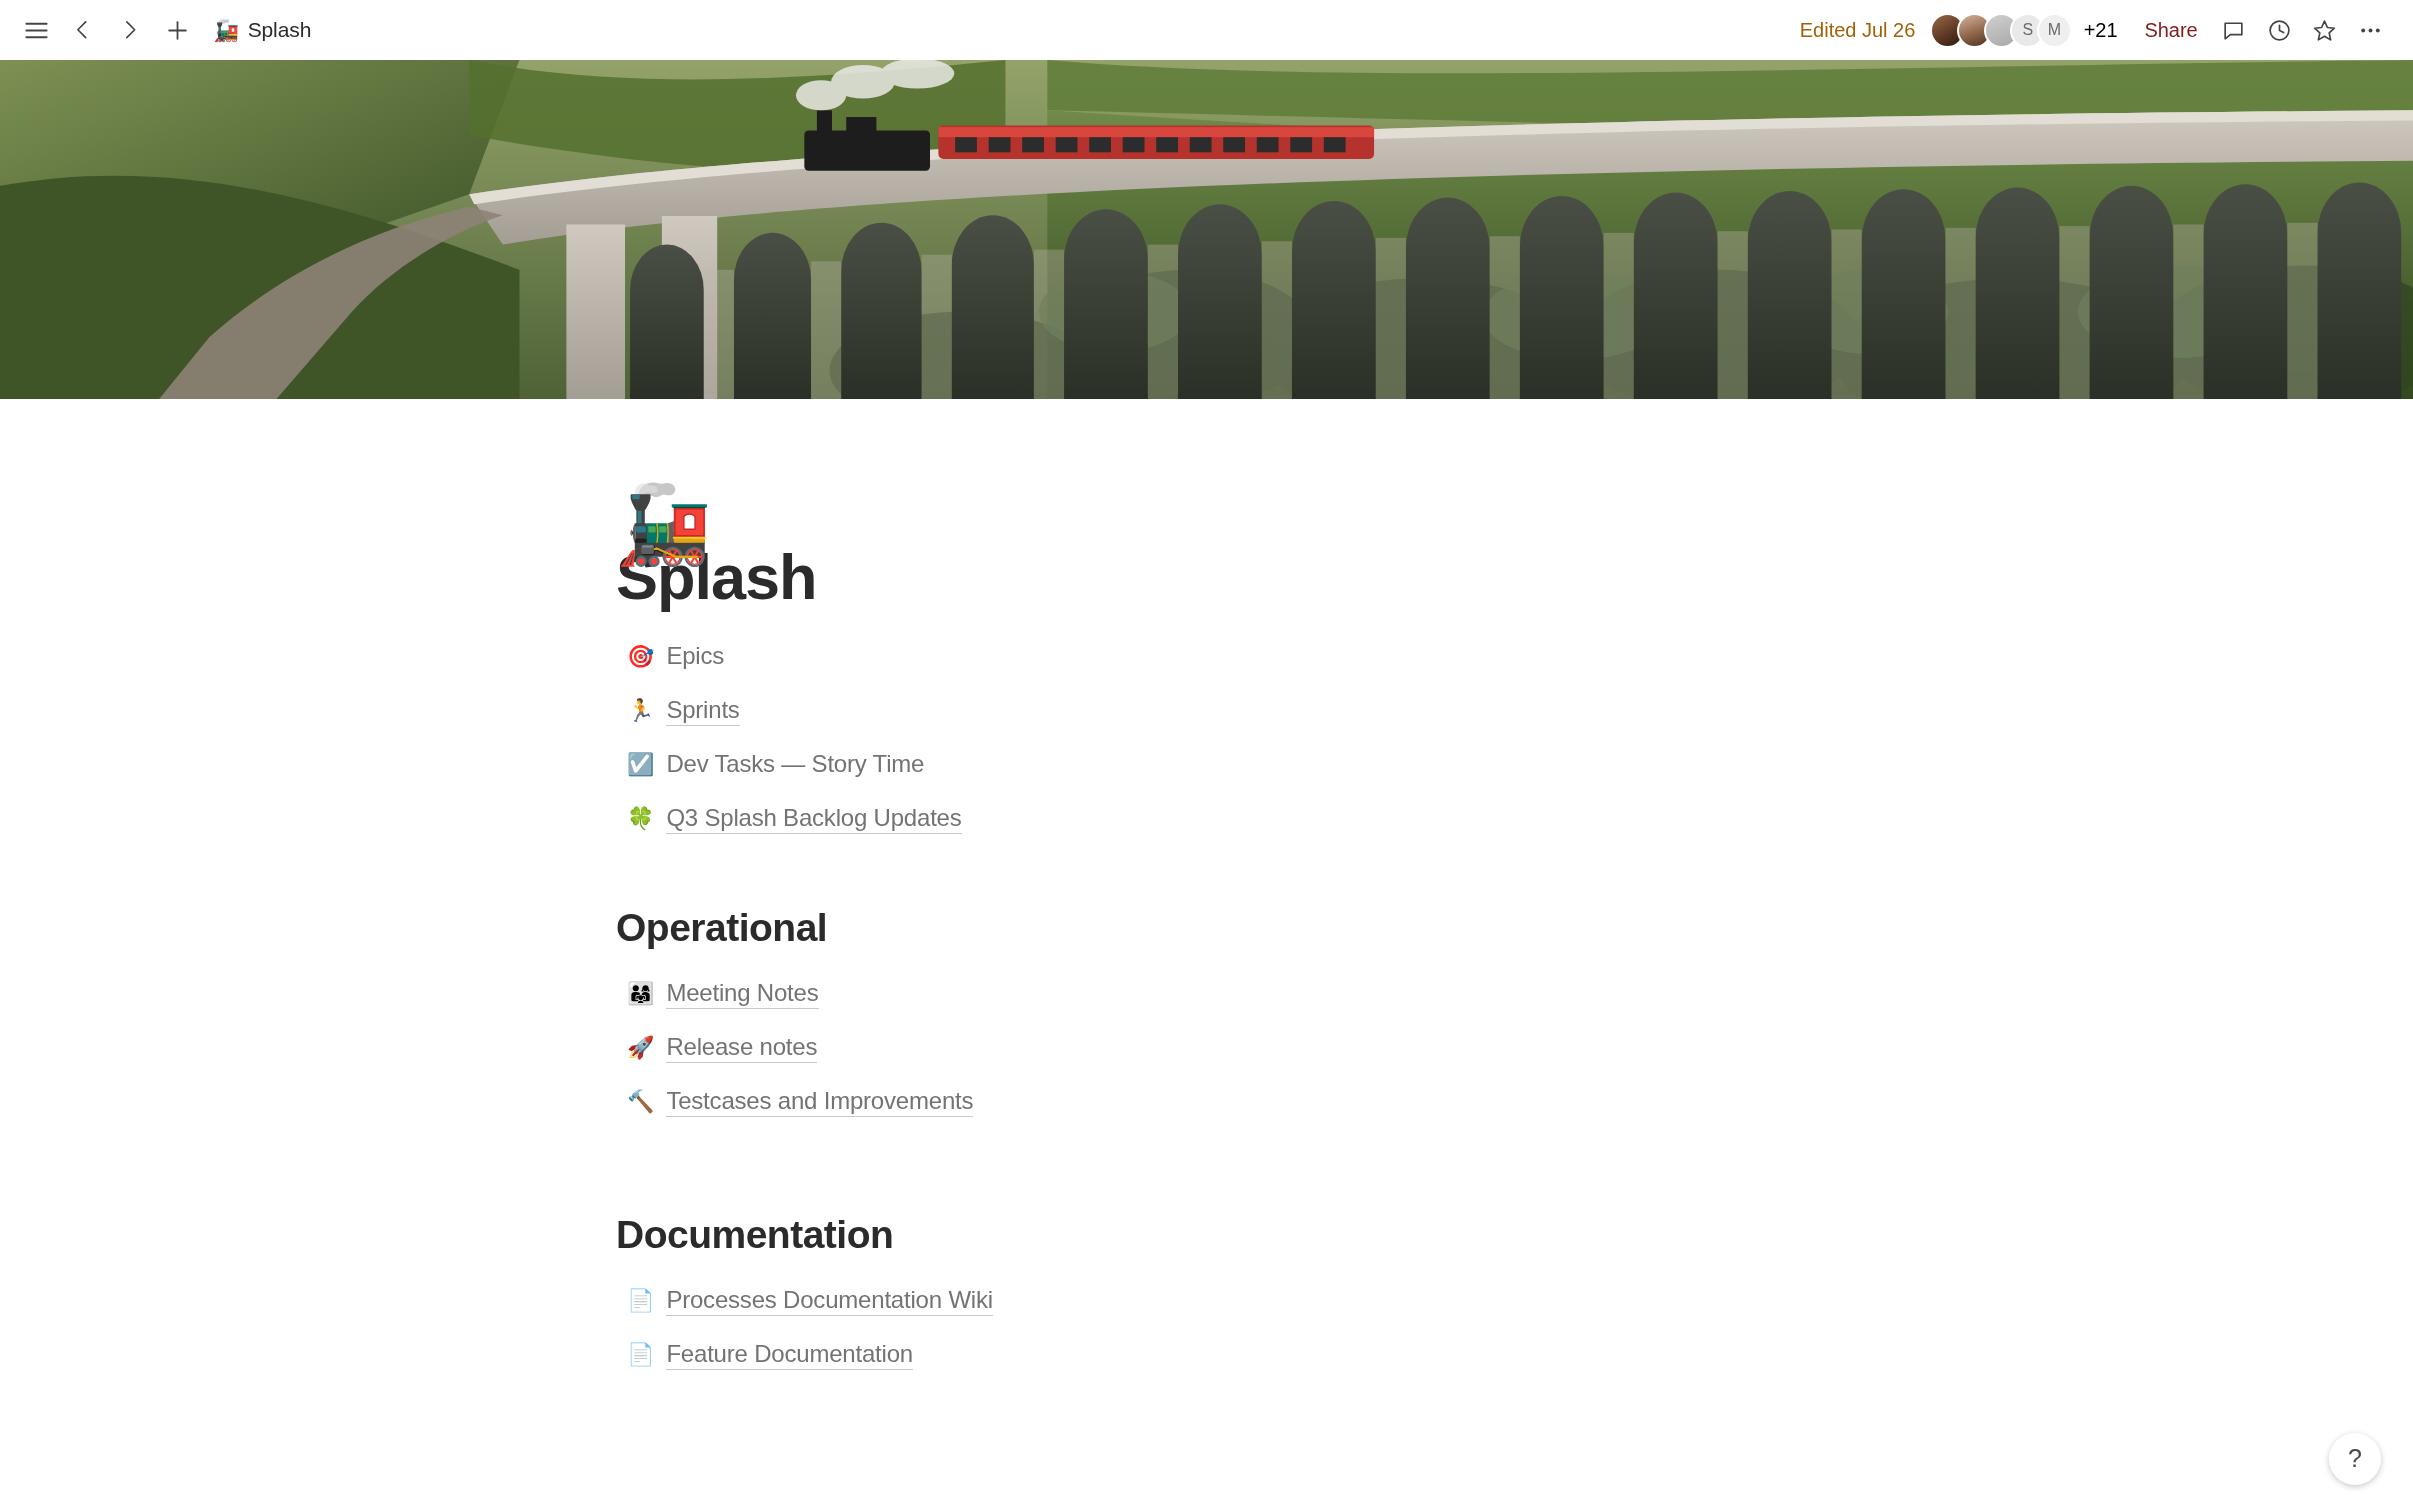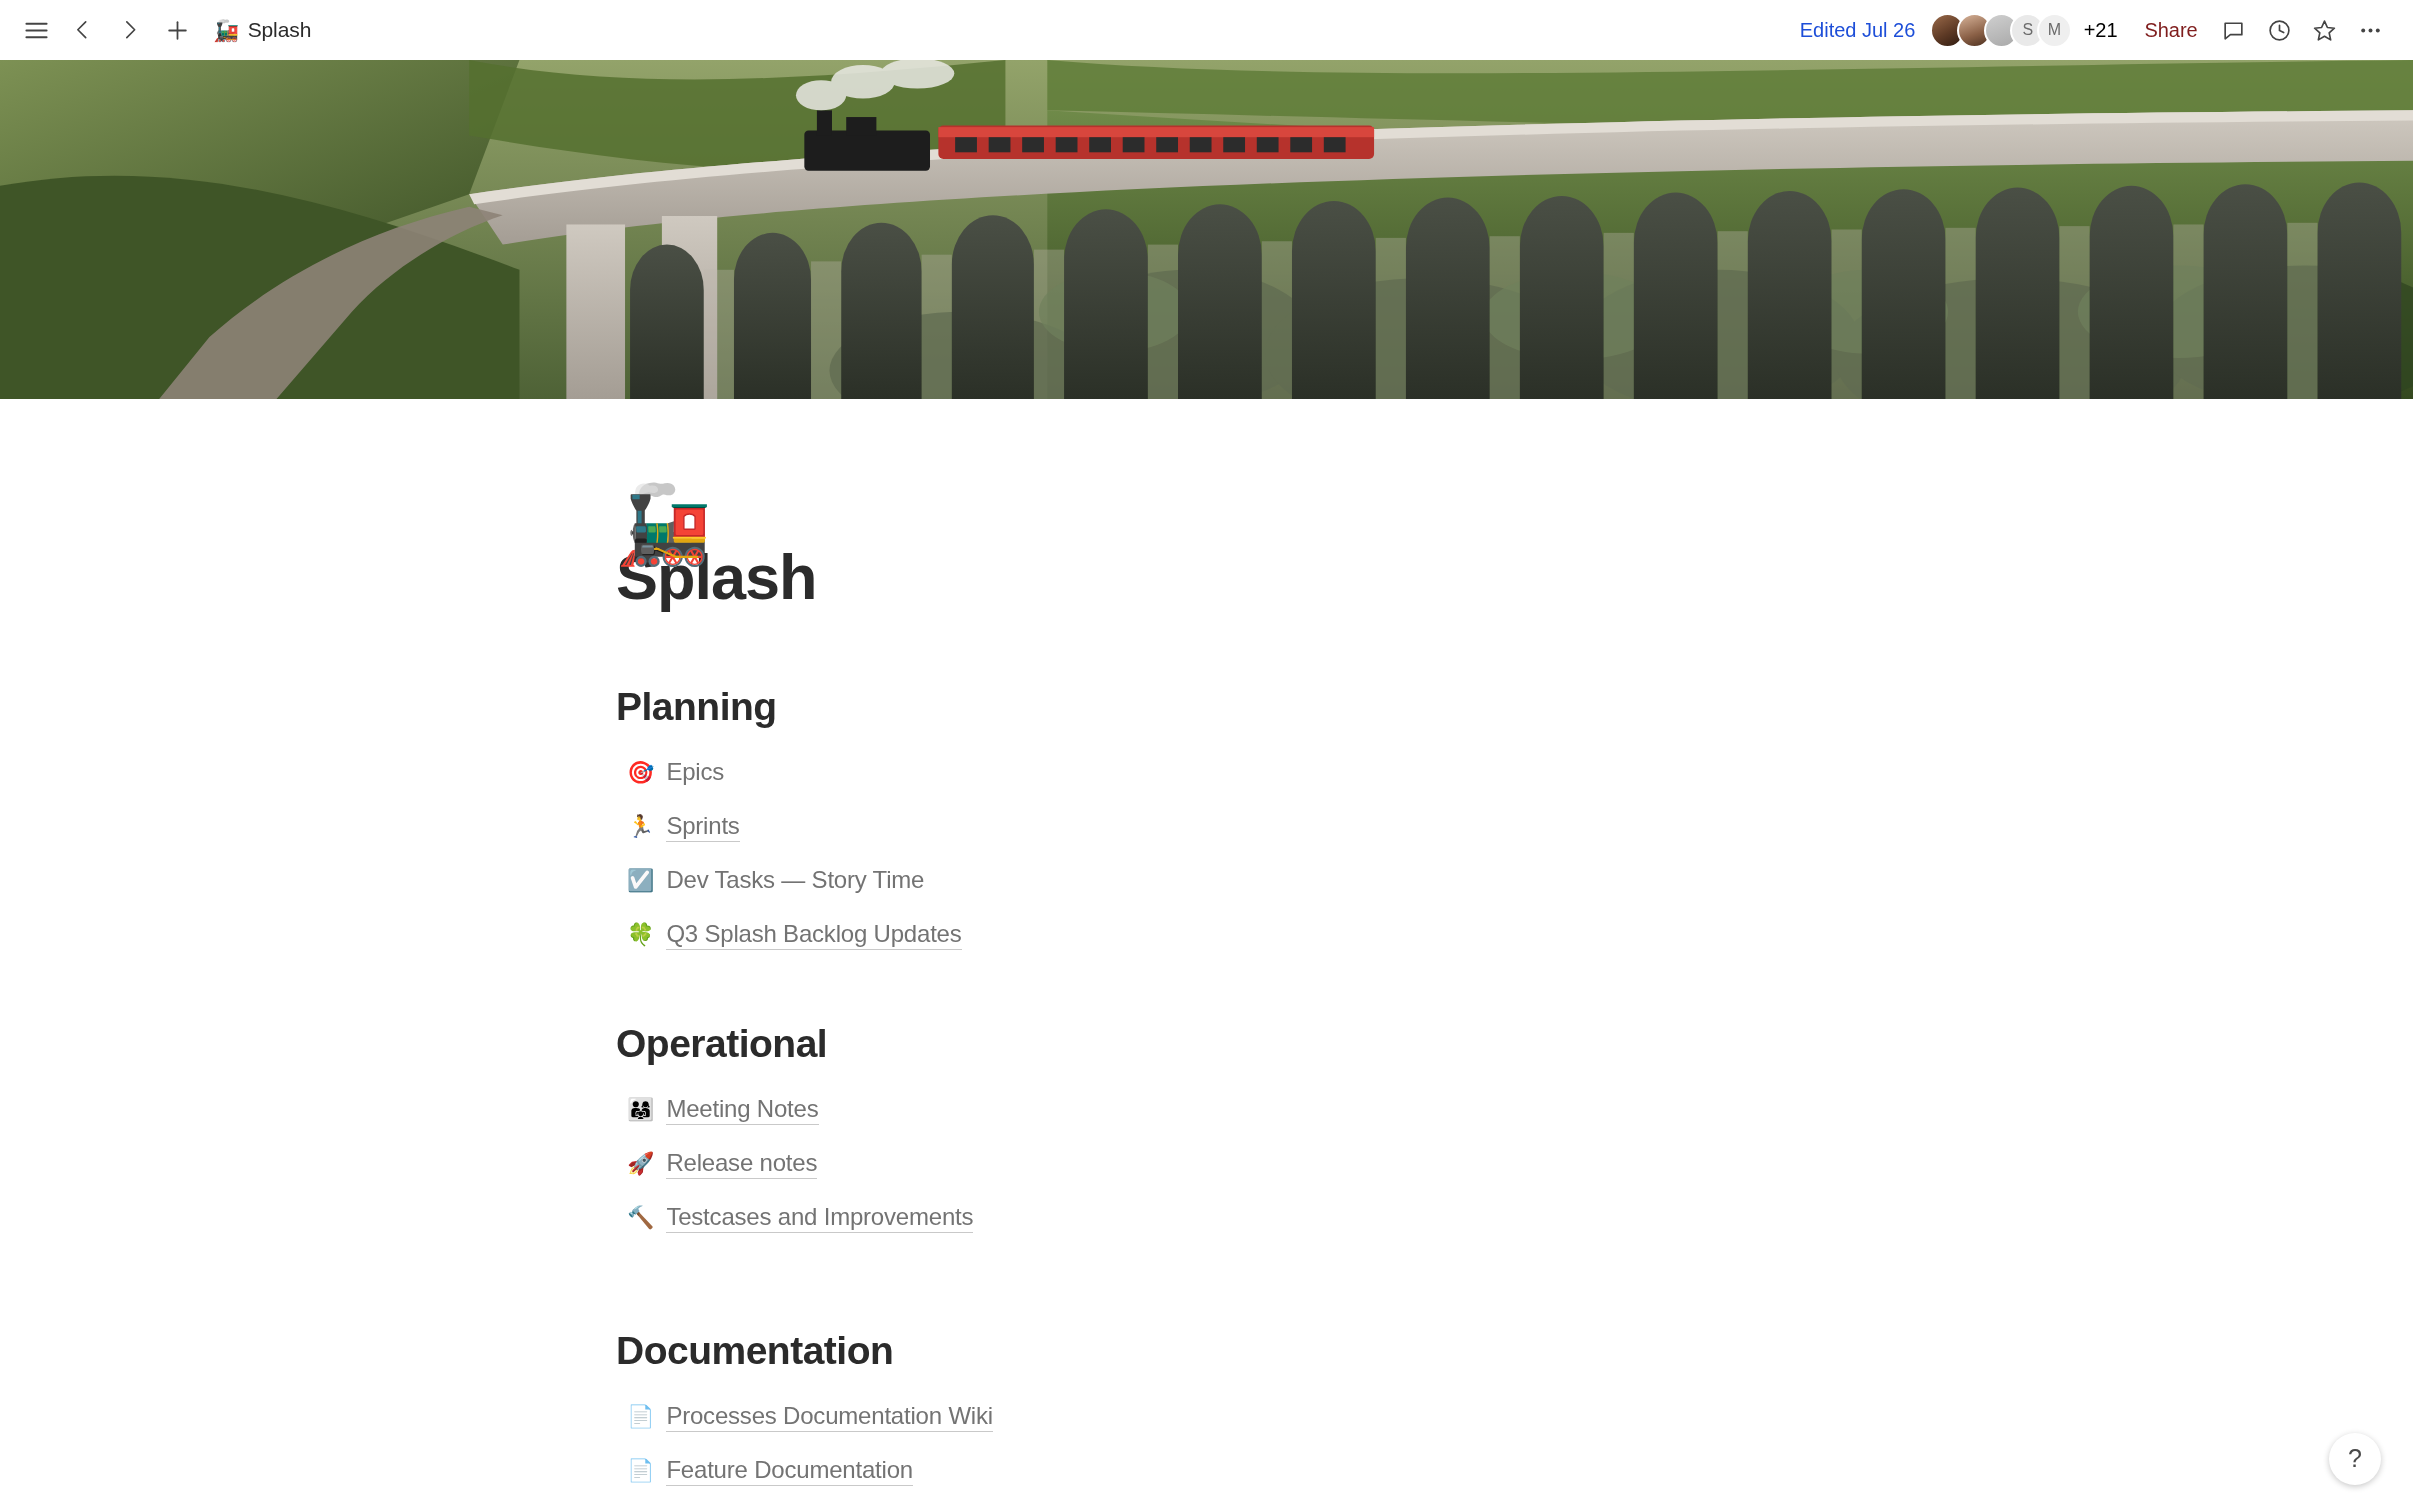--- a/index.html
+++ b/index.html
@@ -44,21 +44,21 @@
   }
 
   .tb-right {
     margin-left: auto;
     display: flex;
     align-items: center;
     gap: 3.4px;
   }
   .edited-text {
     font-size: 20px;
-    color: #1d4ed8;
+    color: #a16207;
     margin-right: 11.7px;
     white-space: nowrap;
   }
   .avatars { display: flex; align-items: center; }
   .avatar {
     width: 35px; height: 35px;
     border-radius: 50%;
     border: 2.5px solid #ffffff;
     margin-left: -8.4px;
     display: flex; align-items: center; justify-content: center;
@@ -380,21 +380,20 @@
     </g>
   </svg>
 </div>
 
 <div class="page">
 
   <div class="page-emoji">🚂</div>
 
   <h1 class="page-title">Splash</h1>
 
-  <h2 class="section-title s-planning">Planning</h2>
   <div class="link-list">
     <div class="link-row">
       <span class="li-icon">🎯</span>
       <span class="link-text no-underline">Epics</span>
     </div>
     <div class="link-row">
       <span class="li-icon">🏃</span>
       <span class="link-text">Sprints</span>
     </div>
     <div class="link-row">

